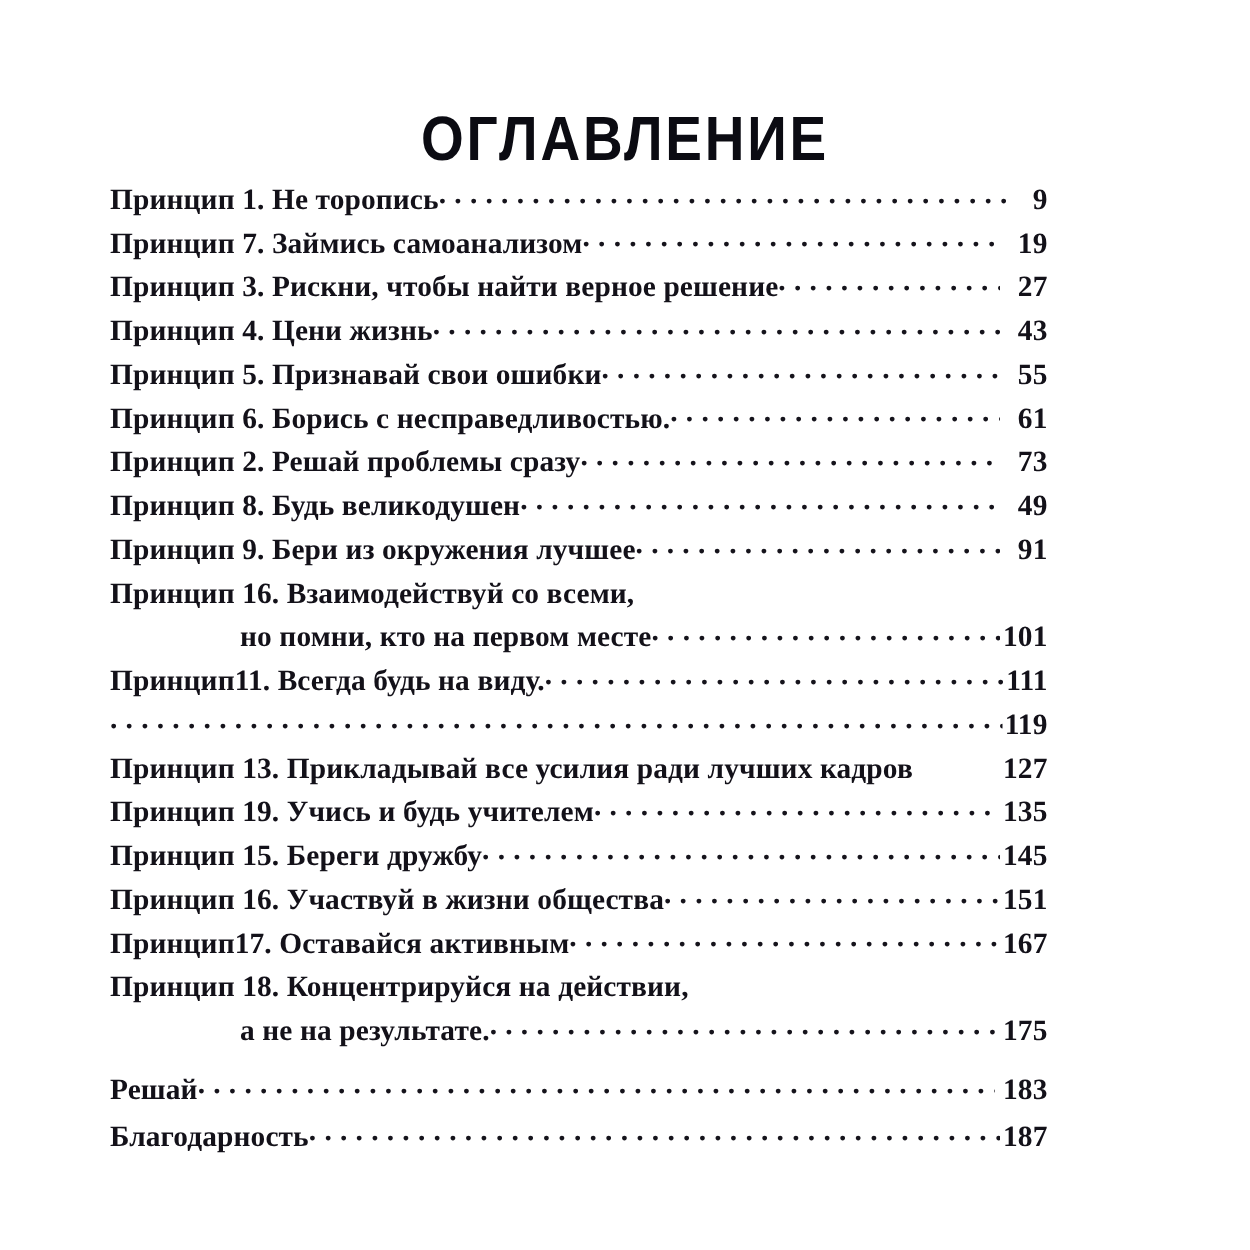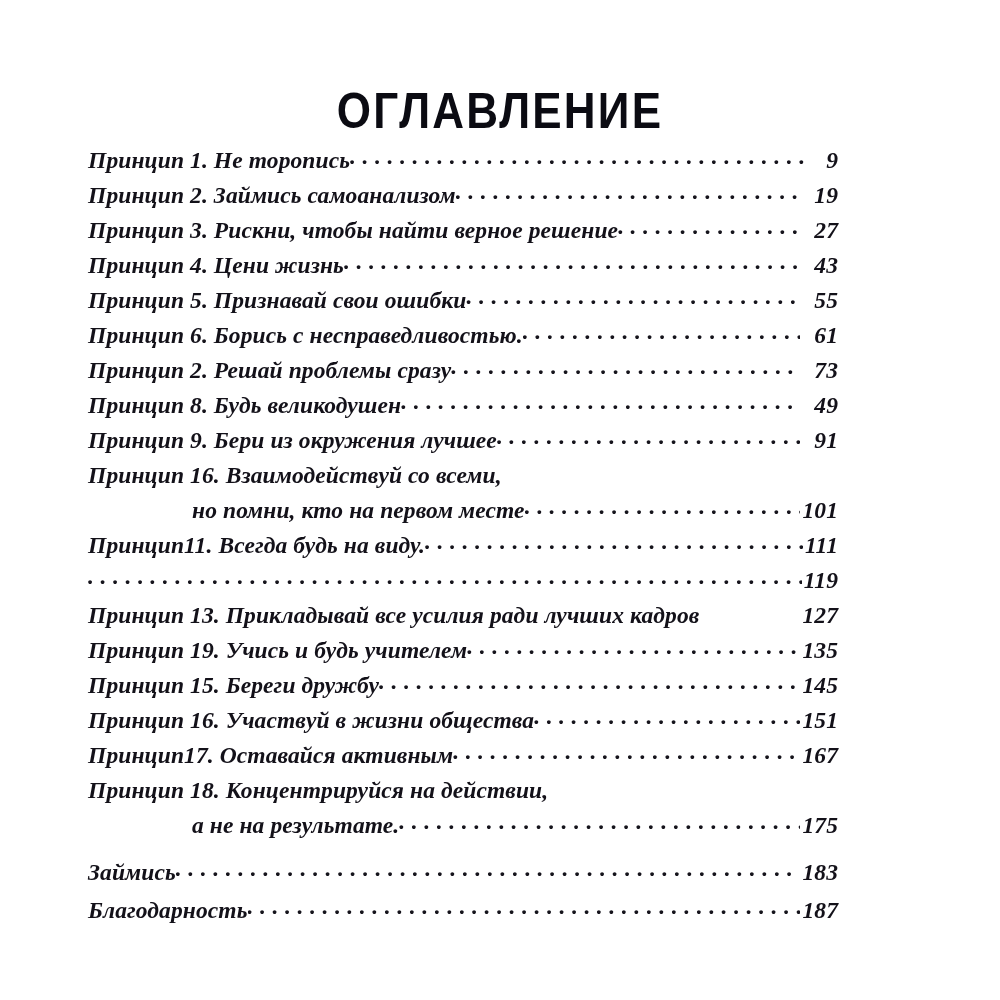--- a/index.html
+++ b/index.html
@@ -43,21 +43,20 @@
     line-height: 1;
     white-space: nowrap;
   }
 
   
   .toc-list {
     position: absolute;
     top: 143px;
     left: 88px;
     width: 750px;
-    font-style: italic;
   }
 
   .toc-entry {
     margin: 0;
     padding: 0;
   }
 
   .toc-line {
     display: flex;
     align-items: baseline;
@@ -138,21 +137,21 @@
       <div class="toc-entry">
         <div class="toc-line">
           <span class="entry-title">Принцип 1. Не торопись</span>
           <span class="leader"></span>
           <span class="gap" style="width: 18px;"></span>
           <span class="page-num">9</span>
         </div>
       </div>
       <div class="toc-entry">
         <div class="toc-line">
-          <span class="entry-title">Принцип 2. Займись самоанализом </span>
+          <span class="entry-title">Принцип 7. Займись самоанализом </span>
           <span class="leader"></span>
           <span class="gap" style="width: 14px;"></span>
           <span class="page-num">19</span>
         </div>
       </div>
       <div class="toc-entry">
         <div class="toc-line">
           <span class="entry-title">Принцип 3. Рискни, чтобы найти верное решение</span>
           <span class="leader"></span>
           <span class="gap" style="width: 14px;"></span>
@@ -279,21 +278,21 @@
         </div>
         <div class="toc-line indented">
           <span class="entry-title">а не на результате.</span>
           <span class="leader"></span>
           <span class="gap" style="width: 2px;"></span>
           <span class="page-num">175</span>
         </div>
       </div>
       <div class="toc-entry back-matter-first">
         <div class="toc-line">
-          <span class="entry-title">Займись </span>
+          <span class="entry-title">Решай </span>
           <span class="leader"></span>
           <span class="gap" style="width: 6px;"></span>
           <span class="page-num">183</span>
         </div>
       </div>
       <div class="toc-entry back-matter">
         <div class="toc-line">
           <span class="entry-title">Благодарность  </span>
           <span class="leader"></span>
           <span class="gap" style="width: 2px;"></span>

